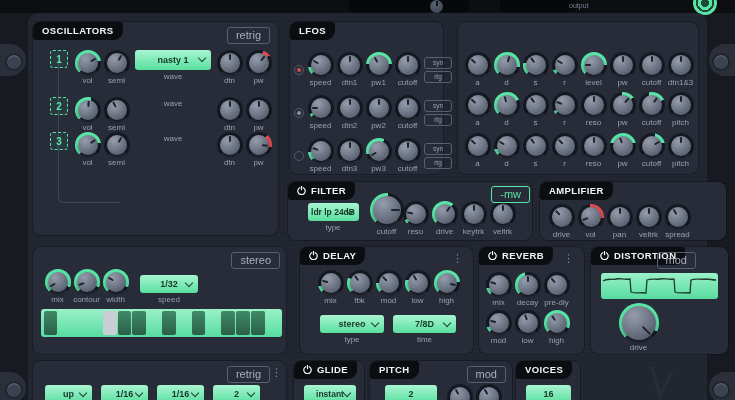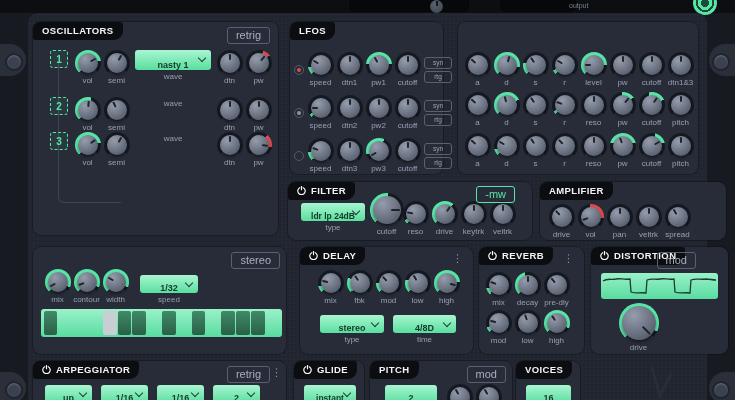--- a/index.html
+++ b/index.html
@@ -41,21 +41,21 @@
   .knob .cap{position:absolute;inset:3px;border-radius:50%;
     background:radial-gradient(circle at 35% 28%,#959dac,#6a7180 55%,#565d6c 80%,#4a505e);
     box-shadow:0 2px 3px rgba(0,0,0,.45);}
   .knob .ptr{position:absolute;inset:3px;transform:rotate(var(--p,0deg));}
   .knob .ptr::before{content:"";position:absolute;left:50%;top:1px;width:2px;height:6px;margin-left:-1px;
     border-radius:1px;background:#1e232c;}
   .knob.kb34{width:34px;height:34px;} .knob.kb34 .ptr::before{height:9px;}
   .knob.kb40{width:40px;height:40px;} .knob.kb40 .ptr::before{height:11px;}
   .row{position:absolute;display:flex;align-items:flex-start;}
   .dd{height:18px;background:linear-gradient(180deg,#a9f5d2,#58df9e);border-radius:3px;
-      display:flex;align-items:flex-end;justify-content:center;font-size:9px;font-weight:bold;
+      display:flex;align-items:center;justify-content:center;font-size:9px;font-weight:bold;
       color:#16382a;position:relative;}
   .dd .chev{position:absolute;right:6px;top:5px;width:5px;height:5px;
       border-right:1.5px solid #1c4031;border-bottom:1.5px solid #1c4031;transform:rotate(45deg);}
   .ddlb{font-size:8px;color:#97a0b0;text-align:center;margin-top:2px;}
   .badge{width:16px;height:16px;border:1px dashed #58e6a6;border-radius:3px;color:#58e6a6;
       font-size:10px;font-weight:bold;display:grid;place-items:center;background:rgba(88,230,166,.07);}
   .tiny{border:1px solid #596070;border-radius:3px;color:#9aa2b1;font-size:6.5px;
       padding:0 4px;height:10px;line-height:10px;text-align:center;width:18px;}
   .led{width:8px;height:8px;border:1px solid #525a6a;border-radius:50%;position:relative;}
   .led::after{content:"";position:absolute;inset:2px;border-radius:50%;}
@@ -568,23 +568,23 @@
 </div>
 
 <div class="panel dots" style="left:288px;top:182px;width:244px;height:58px">
   <div class="tab">
     <svg class="pwr" width="9" height="9" viewBox="0 0 10 10">
         <path d="M3.1 1.9 A4.1 4.1 0 1 0 6.9 1.9" stroke="#fff" fill="none" stroke-width="1.3" stroke-linecap="round"></path>
         <line x1="5" y1="0.6" x2="5" y2="4.2" stroke="#fff" stroke-width="1.3" stroke-linecap="round"></line>
       </svg>
     <span>FILTER</span>
   </div>
-  <div class="btn green" style="right:17px;top:4px">-mw</div>
+  <div class="btn green" style="right:2px;top:4px">-mw</div>
   <div class="kcell" style="position:absolute;left:13px;top:21px;width:64px">
-    <div class="dd" style="width:64px">
+    <div class="dd" style="width:51px">
       <span style="font-size:8.5px">ldr lp 24dB</span>
       <span class="chev"></span>
     </div>
     <div class="ddlb">type</div>
   </div>
   <div class="row" style="left:84px;top:11px;align-items:flex-end">
   <div class="kcell" style="width:29px">
     <div class="knob kb34" style="--o: 0deg; --s: 140deg; --p: 90deg;">
           <div class="cap"></div>
           <div class="ptr"></div>
@@ -794,21 +794,21 @@
 </div>
   <div class="kcell" style="position:absolute;left:20px;top:68px;width:64px">
     <div class="dd" style="width:64px">
       <span>stereo</span>
       <span class="chev"></span>
     </div>
     <div class="ddlb">type</div>
   </div>
   <div class="kcell" style="position:absolute;left:93px;top:68px;width:63px">
     <div class="dd" style="width:63px">
-      <span>4/8D</span>
+      <span>7/8D</span>
       <span class="chev"></span>
     </div>
     <div class="ddlb">time</div>
   </div>
 </div>
 
 <div class="panel dots" style="left:479px;top:247px;width:105px;height:107px">
   <div class="tab">
     <svg class="pwr" width="9" height="9" viewBox="0 0 10 10">
         <path d="M3.1 1.9 A4.1 4.1 0 1 0 6.9 1.9" stroke="#fff" fill="none" stroke-width="1.3" stroke-linecap="round"></path>
@@ -888,27 +888,20 @@
     <div class="knob kb40" style="--o: 0deg; --s: 250deg; --p: 135deg;">
           <div class="cap"></div>
           <div class="ptr"></div>
         </div>
     <div class="klb">drive</div>
   </div>
 </div>
 </div>
 
 <div class="panel dots" style="left:33px;top:361px;width:253px;height:45px">
-  <div class="tab">
-    <svg class="pwr" width="9" height="9" viewBox="0 0 10 10">
-        <path d="M3.1 1.9 A4.1 4.1 0 1 0 6.9 1.9" stroke="#fff" fill="none" stroke-width="1.3" stroke-linecap="round"></path>
-        <line x1="5" y1="0.6" x2="5" y2="4.2" stroke="#fff" stroke-width="1.3" stroke-linecap="round"></line>
-      </svg>
-    <span>ARPEGGIATOR</span>
-  </div>
   <div class="btn" style="right:16px;top:5px">retrig</div>
   <div class="menu3" style="right:4px;top:6px"></div>
   <div class="row" style="left:12px;top:24px">
   <div class="dd" style="width:47px;margin-right:9px">
     <span>up</span>
     <span class="chev"></span>
   </div>
 
   <div class="dd" style="width:47px;margin-right:9px">
     <span>1/16</span>

